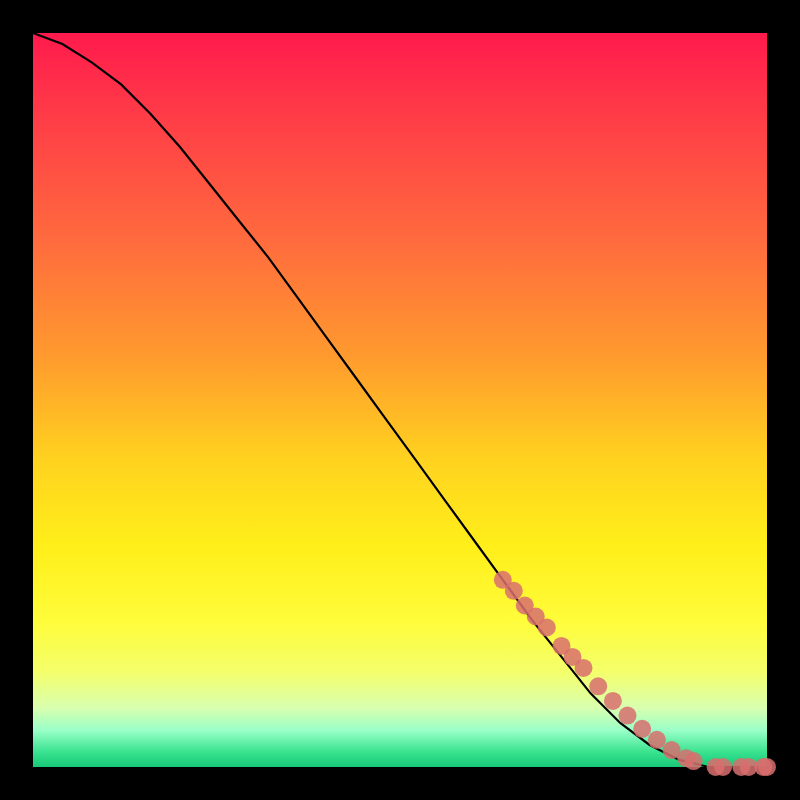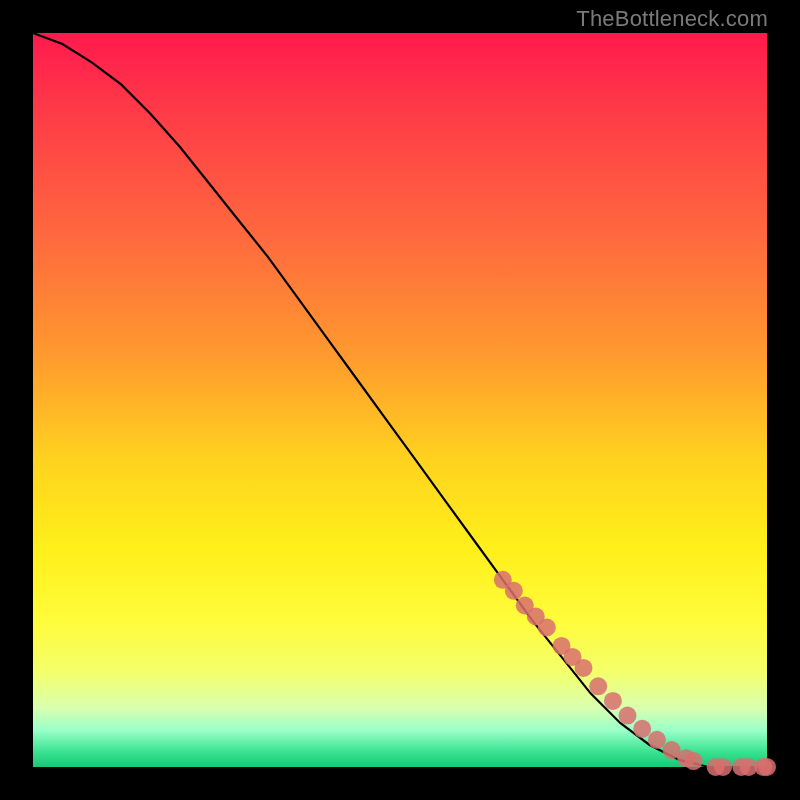--- a/index.html
+++ b/index.html
@@ -60,21 +60,20 @@
   .marker {
     fill: #d86e6e;
     fill-opacity: 0.85;
   }
 </style>
 </head>
 <body>
 
 <div class="frame">
 
-  <div class="attribution">TheBottleneck.com</div>
 
   <div class="plot">
     <svg class="curve" viewBox="0 0 734 734" preserveAspectRatio="none">
       <path id="curve-path" fill="none" stroke="#000" stroke-width="2.2" d="M0.0 0.0 L29.4 11.0 L58.7 29.4 L88.1 51.4 L117.4 80.7 L146.8 113.8 L176.2 150.5 L205.5 187.2 L234.9 223.9 L264.2 264.2 L293.6 304.6 L323.0 345.0 L352.3 385.4 L381.7 425.7 L411.0 466.1 L440.4 506.5 L469.8 546.8 L499.1 587.2 L528.5 623.9 L557.8 660.6 L587.2 690.0 L616.6 712.0 L645.9 726.7 L660.6 730.3 L675.3 734.0 L690.0 734.0 L704.6 734.0 L719.3 734.0 L734.0 734.0"></path>
       <g id="markers-group">
           <circle cx="469.8" cy="546.8" r="9" class="marker"></circle>
           <circle cx="480.8" cy="557.8" r="9" class="marker"></circle>
           <circle cx="491.8" cy="572.5" r="9" class="marker"></circle>
           <circle cx="502.8" cy="583.5" r="9" class="marker"></circle>
           <circle cx="513.8" cy="594.5" r="9" class="marker"></circle>

